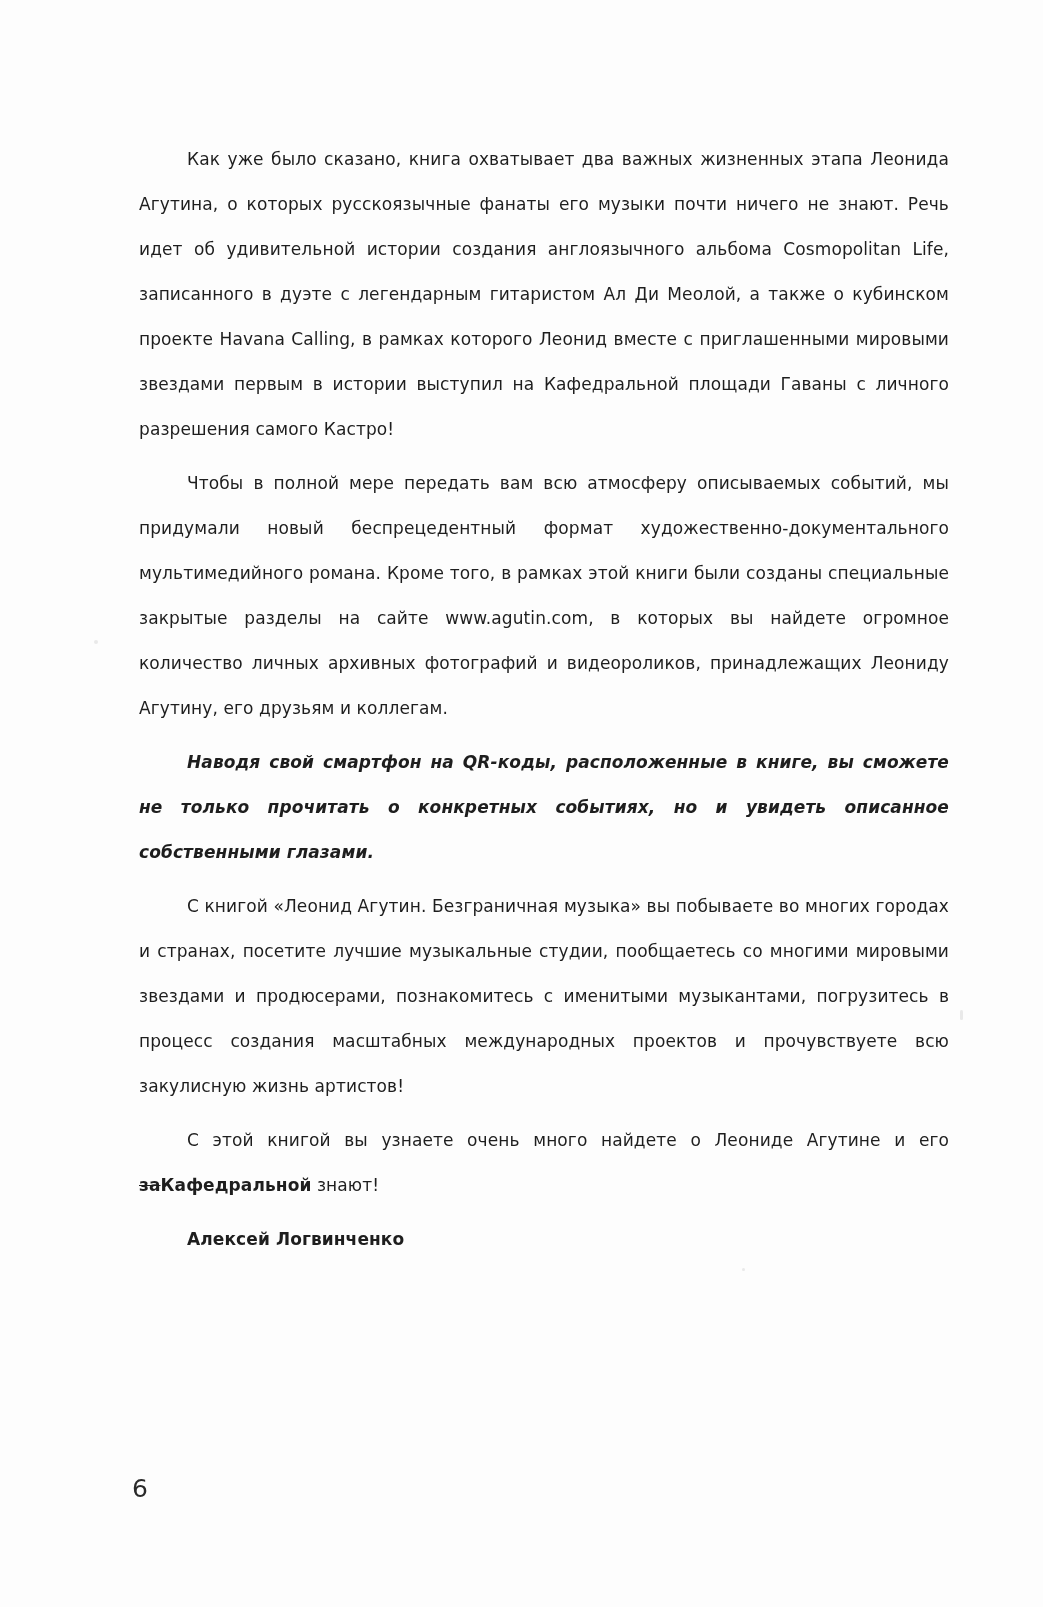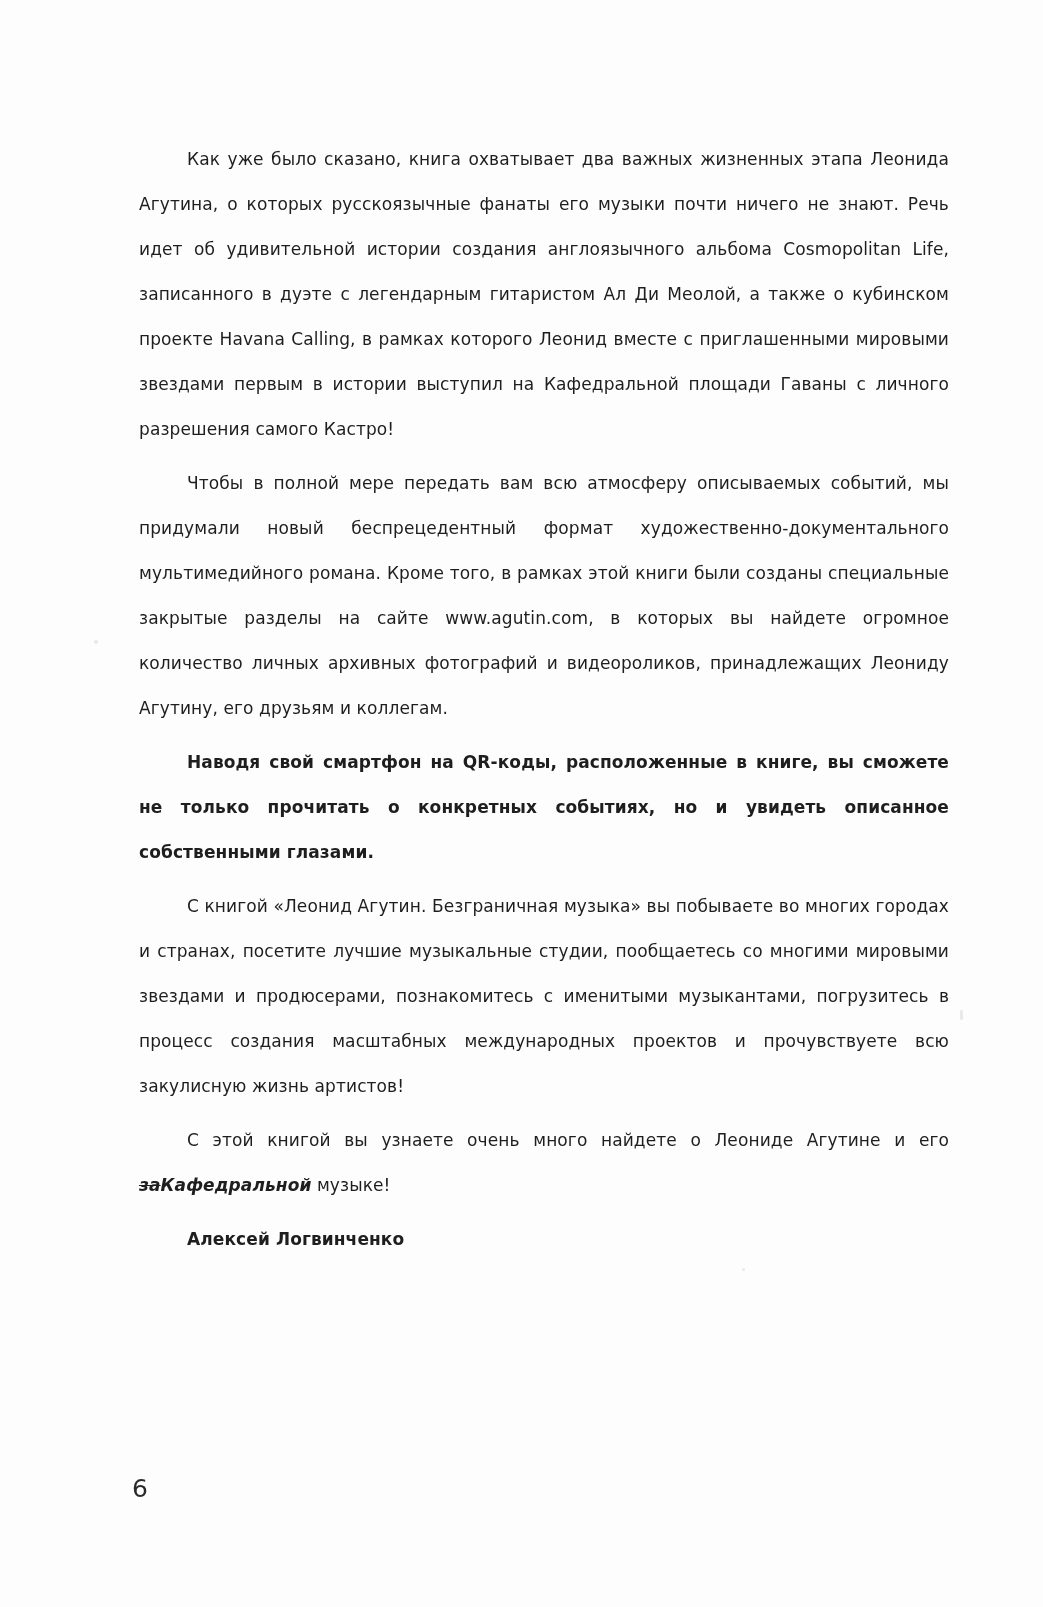--- a/index.html
+++ b/index.html
@@ -34,33 +34,33 @@
     text-align: justify;
     text-justify: inter-word;
     letter-spacing: 0.1px;
     color: #1e1e1e;
     hyphens: manual;
   }
   p.para.indent {
     text-indent: 48px;
   }
   p.para.italic-bold {
+    font-style: italic;
     font-weight: bold;
   }
   p.para.signature {
     font-weight: bold;
     text-align: left;
     text-indent: 48px;
   }
   .strike {
     text-decoration: line-through;
   }
   .bolditalic {
     font-weight: bold;
-    font-style: italic;
   }
   .page-number {
     position: absolute;
     left: 132px;
     top: 1474px;
     font-size: 25px;
     color: #2a2a2a;
   }
   
   .speck {
@@ -79,21 +79,21 @@
 
     <p class="para indent">Как уже было сказано, книга охватывает два важных жизненных этапа Леонида Агутина, о которых русскоязычные фанаты его музыки почти ничего не знают. Речь идет об удивительной истории создания англоязычного альбома Cosmopolitan Life, записанного в дуэте с легендарным гитаристом Ал Ди Меолой, а также о кубинском проекте Havana Calling, в рамках которого Леонид вместе с приглашенными мировыми звездами первым в истории выступил на Кафедральной площади Гаваны с личного разрешения самого Кастро!</p>
 
     <p class="para indent">Чтобы в полной мере передать вам всю атмосферу описываемых событий, мы придумали новый беспрецедентный формат художественно-документального мультимедийного романа. Кроме того, в рамках этой книги были созданы специальные закрытые разделы на сайте www.agutin.com, в которых вы найдете огромное количество личных архивных фотографий и видеороликов, принадлежащих Леониду Агутину, его друзьям и коллегам.</p>
 
     <p class="para indent italic-bold">Наводя свой смартфон на QR-коды, расположенные в книге, вы сможете не только прочитать о конкретных событиях, но и увидеть описанное собственными глазами.</p>
 
     <p class="para indent">С книгой «Леонид Агутин. Безграничная музыка» вы побываете во многих городах и странах, посетите лучшие музыкальные студии, пообщаетесь со многими мировыми звездами и продюсерами, познакомитесь с именитыми музыкантами, погрузитесь в процесс создания масштабных международных проектов и прочувствуете всю закулисную жизнь артистов!</p>
 
     <p class="para indent">
-      <span>С этой книгой вы узнаете очень много найдете о Леониде Агутине и его </span><span class="strike bolditalic">за</span><span class="bolditalic">Кафедральной</span><span> музыке!</span>
+      <span>С этой книгой вы узнаете очень много найдете о Леониде Агутине и его </span><span class="strike bolditalic">за</span><span class="bolditalic">Кафедральной</span><span> знают!</span>
     </p>
 
     <p class="para signature">Алексей Логвинченко</p>
   </div>
 
   <div class="page-number">6</div>
 
   <span class="speck" style="left:94px;top:640px;width:4px;height:4px;"></span>
   <span class="speck" style="left:742px;top:1268px;width:3px;height:3px;"></span>
   <span class="speck" style="left:960px;top:1010px;width:3px;height:10px;border-radius:2px;"></span>

